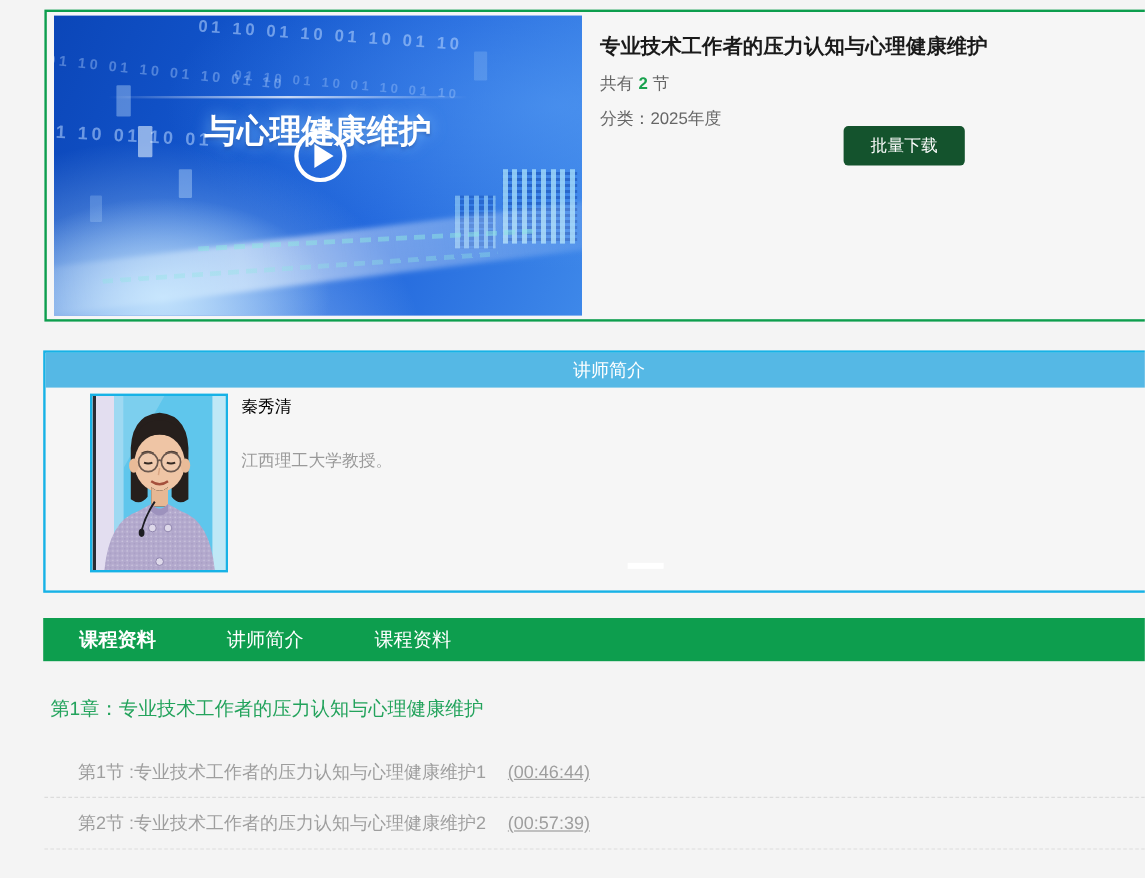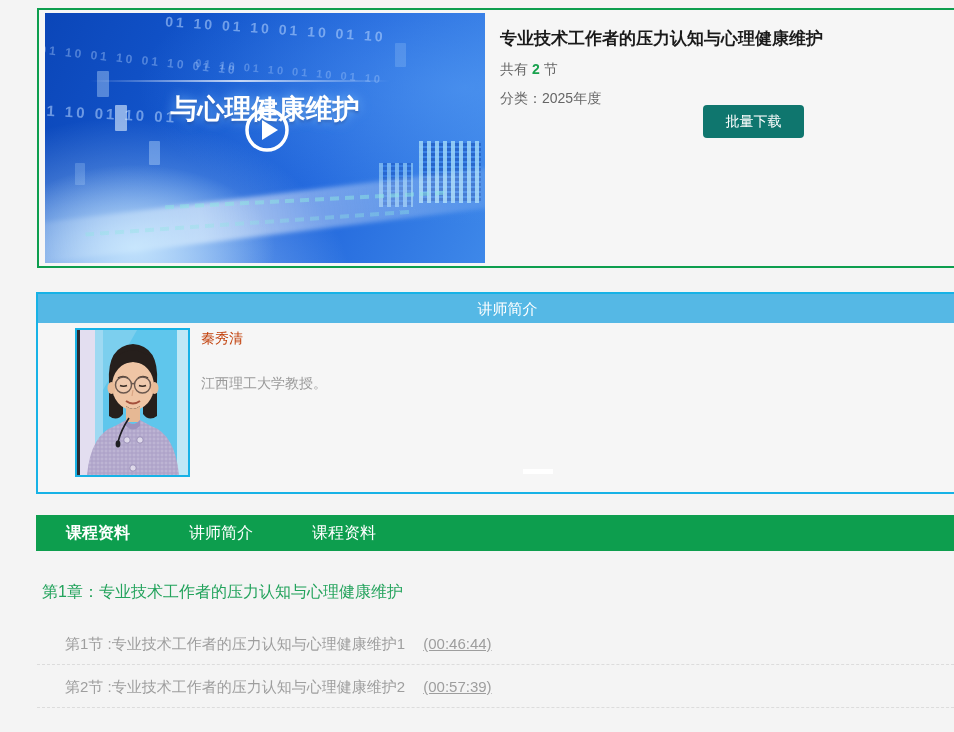--- a/index.html
+++ b/index.html
@@ -69,41 +69,41 @@
     background:repeating-linear-gradient(90deg, rgba(140,230,225,.5) 0 9px, transparent 9px 15px); }
   .drow1 { left:120px; top:185px; width:280px; transform:rotate(-3deg); }
   .drow2 { left:40px;  top:208px; width:330px; transform:rotate(-4deg); opacity:.7; }
 
   .course-info { position:absolute; left:461px; top:18px; width:470px; }
   .course-title { font-size:17px; font-weight:bold; color:#1a1a1a; line-height:22px; }
   .meta { font-size:14px; color:#666; margin-top:11px; }
   .meta .count { color:#19a24e; font-weight:bold; margin:0 4px; }
   .download-btn {
     position:absolute; left:664px; top:95px; width:101px; height:33px;
-    background:#0f766e; color:#fff; border:none; border-radius:4px;
+    background:#14532d; color:#fff; border:none; border-radius:4px;
     font-size:14px; font-family:inherit; cursor:pointer;
   }
 
   
   .instructor-box {
     position:absolute; left:36px; top:292px; width:943px; height:202px;
     border:2px solid #17b2e6; background:#f6f6f6;
   }
   .instructor-header {
     height:29px; line-height:29px; background:#55b8e5; color:#fff;
     text-align:center; font-size:15px;
   }
   .instructor-body { position:relative; height:169px; }
   .instructor-photo {
     position:absolute; left:37px; top:5px; width:115px; height:149px;
     border:2px solid #17b2e6; overflow:hidden;
   }
   .instructor-photo svg { display:block; }
   .instructor-text { position:absolute; left:163px; top:7px; }
-  .instructor-name { font-size:14px; color:#c2410c; }
+  .instructor-name { font-size:14px; color:#000000; }
   .instructor-desc { font-size:14px; color:#9a9a9a; margin-top:27px; }
   .white-dash { position:absolute; left:485px; top:146px; width:30px; height:5px; background:#fff; }
 
   
   .tab-bar {
     position:absolute; left:36px; top:515px; width:943px; height:36px;
     background:#0d9e4e; display:flex; align-items:center; padding-left:30px;
   }
   .tab { color:#fff; font-size:16px; margin-right:59px; cursor:pointer; }
   .tab.active { font-weight:bold; }

